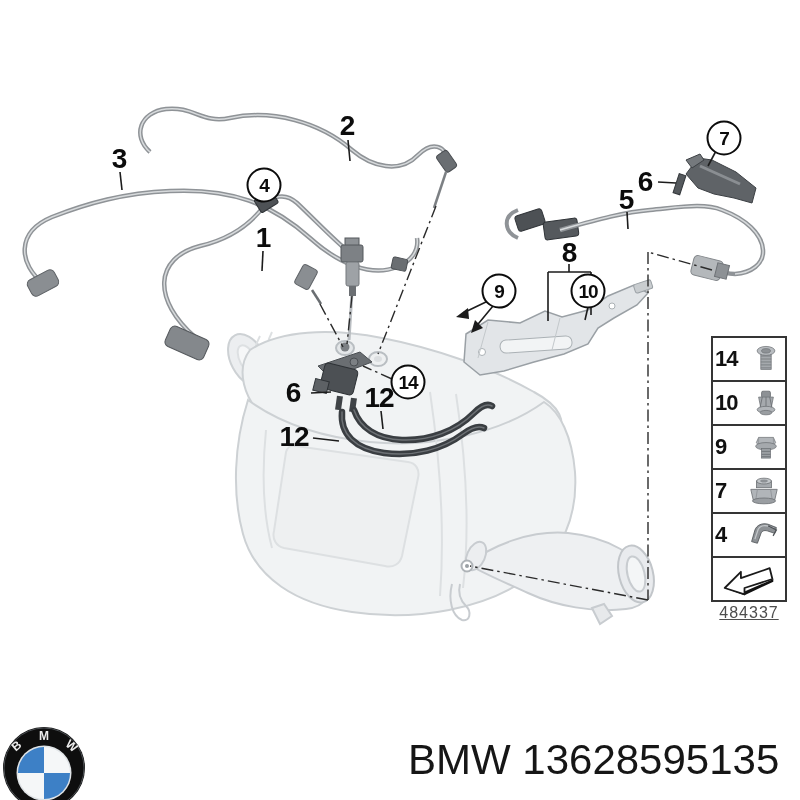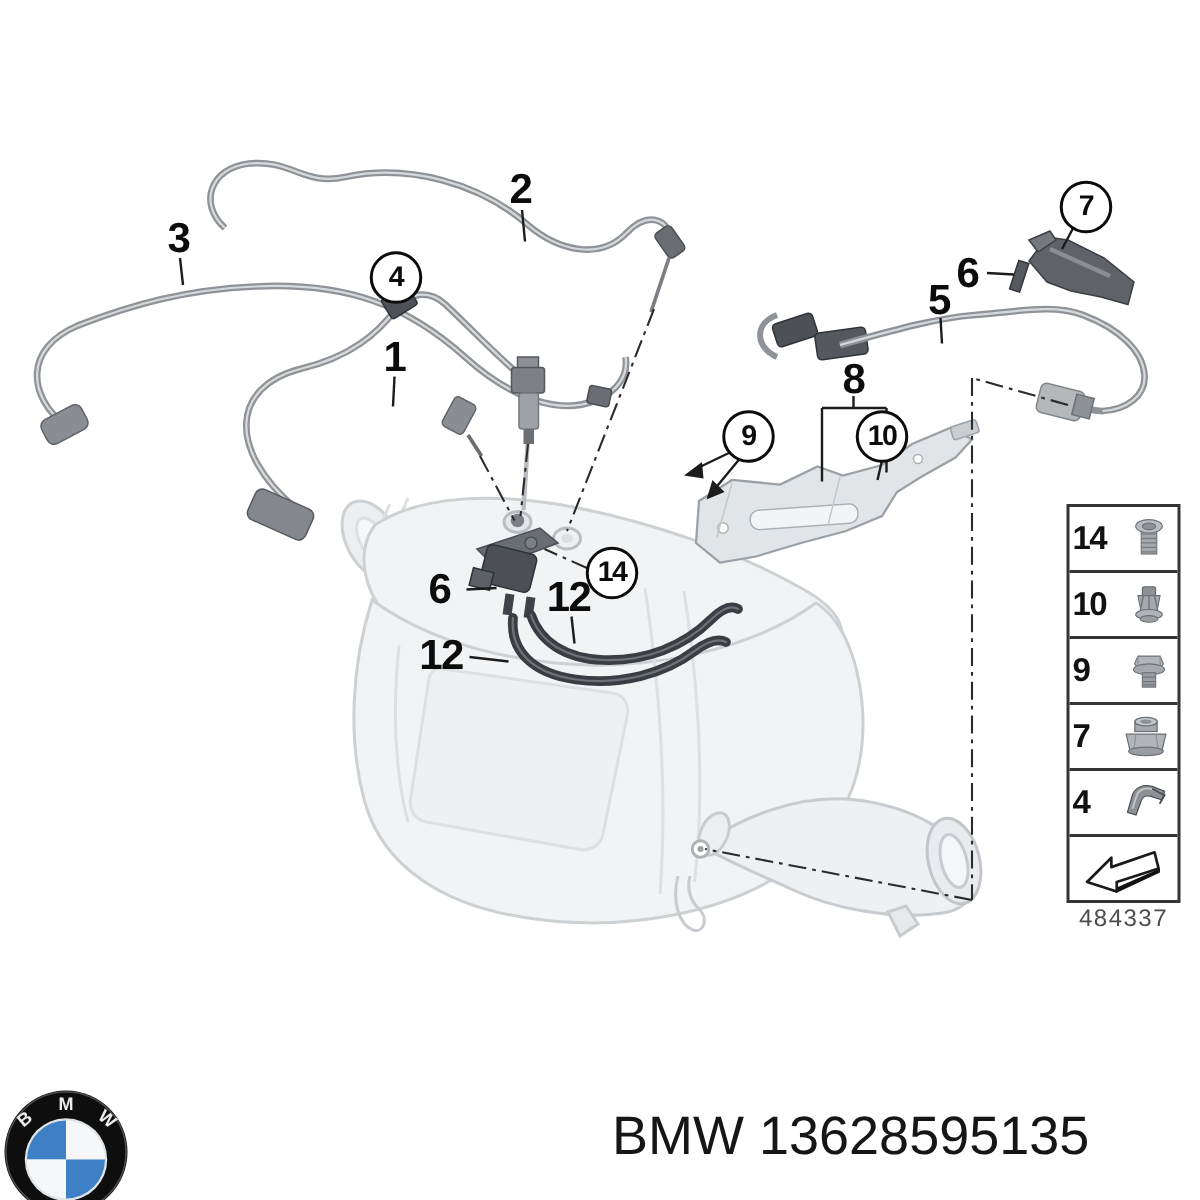--- a/index.html
+++ b/index.html
@@ -13,23 +13,23 @@
       border:2.5px solid #0c0c0c;border-radius:50%;background:#fff;
       display:flex;align-items:center;justify-content:center;
       font-weight:bold;font-size:19px;color:#0c0c0c;letter-spacing:-1px;}
   
   .legend{position:absolute;left:711px;top:336px;width:72px;border:2px solid #353535;background:#fff;}
   .lrow{height:42px;border-bottom:2px solid #353535;display:flex;align-items:center;padding:0 2px;}
   .lrow:last-child{border-bottom:none;}
   .lnum{font-weight:bold;font-size:22px;color:#111;letter-spacing:-1px;min-width:24px;}
   .licon{margin-left:auto;}
   .dwg-no{position:absolute;left:707px;top:604px;width:84px;text-align:center;
-          font-size:16px;color:#4d4d4d;letter-spacing:1px;}
+          font-size:16px;color:#4d4d4d;letter-spacing:1px;text-decoration:underline;}
   
-  .pn{position:absolute;left:408px;top:736px;font-size:36px;color:#161616;white-space:nowrap;}
+  .pn{position:absolute;left:408px;top:736px;font-size:42px;color:#161616;white-space:nowrap;}
   .roundel{position:absolute;left:2px;top:726px;}
 </style>
 </head>
 <body>
 
 <div class="stage">
 
   <svg width="800" height="725" viewBox="0 0 800 725" xmlns="http://www.w3.org/2000/svg">
 
     <g stroke="#cdd1d4" fill="#f1f3f4" stroke-width="2">

